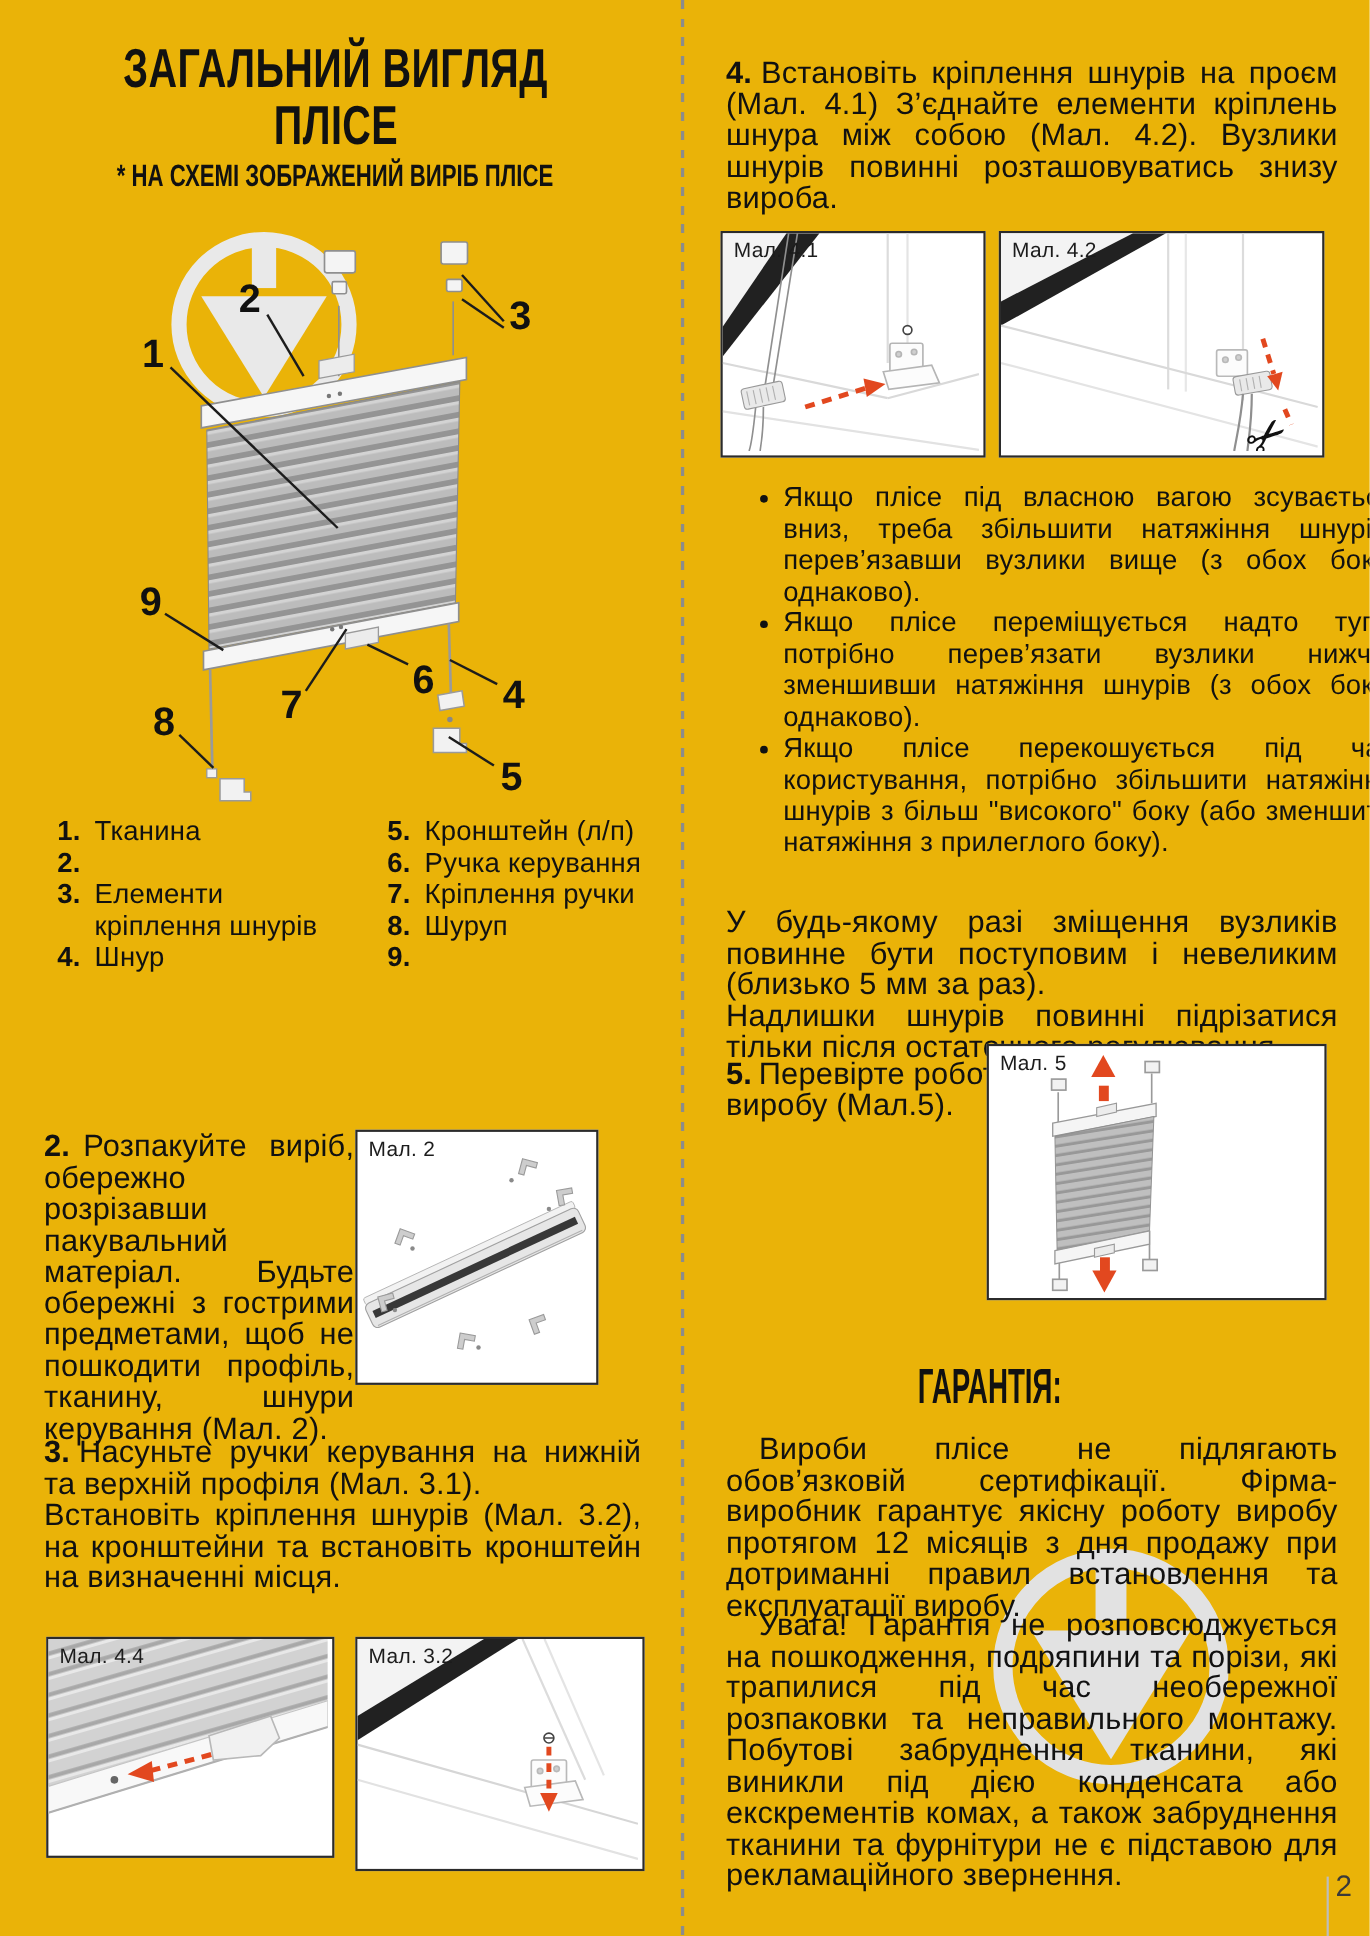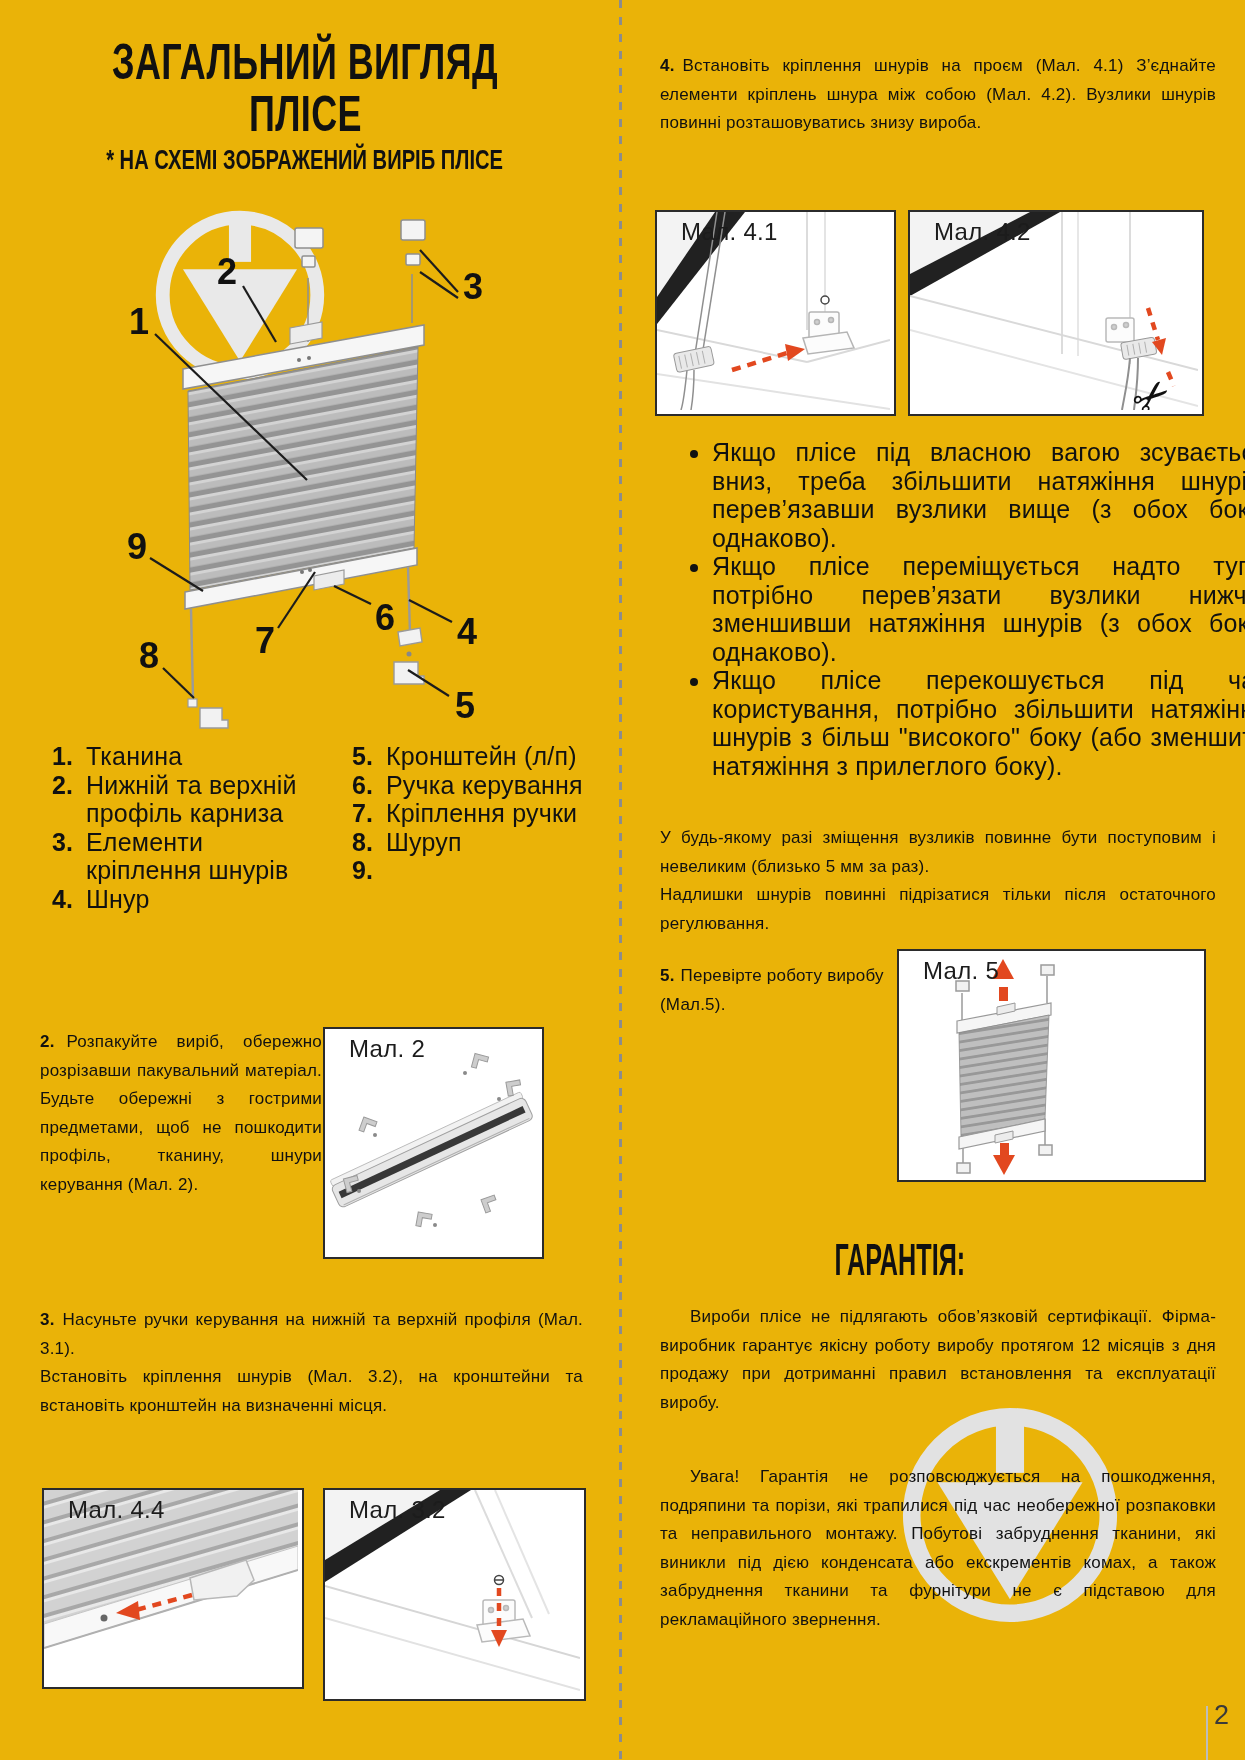--- a/index.html
+++ b/index.html
@@ -1,28 +1,28 @@
 <!DOCTYPE html>
 <html><head>
 <meta charset="utf-8">
 <style>
   html,body{margin:0;padding:0;background:#ffffff;}
   #page{position:relative;width:1245px;height:1760px;background:#eab308;
         font-family:Liberation Sans, sans-serif;color:#111;overflow:hidden;padding-left:44px;}
   .abs{position:absolute;}
-  .para{font-size:17px;line-height:28.5px;text-align:justify;letter-spacing:.2px;}
+  .para{font-size:28px;line-height:28.5px;text-align:justify;letter-spacing:.2px;}
   .stepnum{font-weight:700;margin-right:12px;}
   .hwrap{position:absolute;display:flex;justify-content:center;width:100%;}
   .cond{display:inline-block;font-weight:700;white-space:nowrap;transform-origin:50% 50%;}
   .title-line{font-size:50px;line-height:52px;transform:scaleX(.72);letter-spacing:.5px;}
   .subtitle-line{font-size:28px;line-height:31px;transform:scaleX(.72);}
   .h-seq{font-size:47px;transform:scaleX(.62);}
   .h-war{font-size:45px;transform:scaleX(.56);}
   .figbox{position:absolute;border:2px solid #2b2b2b;background:#fff;}
-  .figlabel{position:absolute;left:24px;top:6px;font-size:24px;color:#1c1c1c;z-index:2;letter-spacing:.3px;}
+  .figlabel{position:absolute;left:10px;top:6px;font-size:19px;color:#1c1c1c;z-index:2;letter-spacing:.3px;}
   .figsvg{position:absolute;left:0;top:0;}
   .legend-row{display:flex;font-size:25px;line-height:28.6px;letter-spacing:.2px;}
   .lnum{font-weight:700;width:34px;flex:0 0 34px;}
   .divider{position:absolute;left:619px;top:0;width:3px;height:1760px;
            background:repeating-linear-gradient(to bottom,#8c8c8c 0 8px,transparent 8px 17px);}
   ul.bullets{margin:0;padding:0 0 0 52px;list-style:disc outside;}
   ul.bullets li{font-size:25px;line-height:28.5px;text-align:justify;letter-spacing:.2px;}
   .indent{text-indent:30px;}
   .pagenum-line{position:absolute;left:1206px;top:1706px;width:2px;height:54px;background:#bdbdbd;}
   .pagenum{position:absolute;left:1214px;top:1700px;font-size:27px;color:#3a3a3a;}
@@ -123,21 +123,20 @@
     <text class="dn" x="85" y="367">9</text>
   </svg>
 
   <div class="abs" style="left:52px;top:742px;width:300px">
     <div class="legend-row">
       <span class="lnum">1.</span>
       <span class="ltxt">Тканина</span>
       </div>
     <div class="legend-row">
       <span class="lnum">2.</span>
-      <span class="ltxt" style="width:218px">Нижній та верхній профіль карниза</span>
       </div>
     <div class="legend-row">
       <span class="lnum">3.</span>
       <span class="ltxt" style="width:218px">Елементи кріплення шнурів</span>
       </div>
     <div class="legend-row">
       <span class="lnum">4.</span>
       <span class="ltxt">Шнур</span>
       </div>
   </div>

